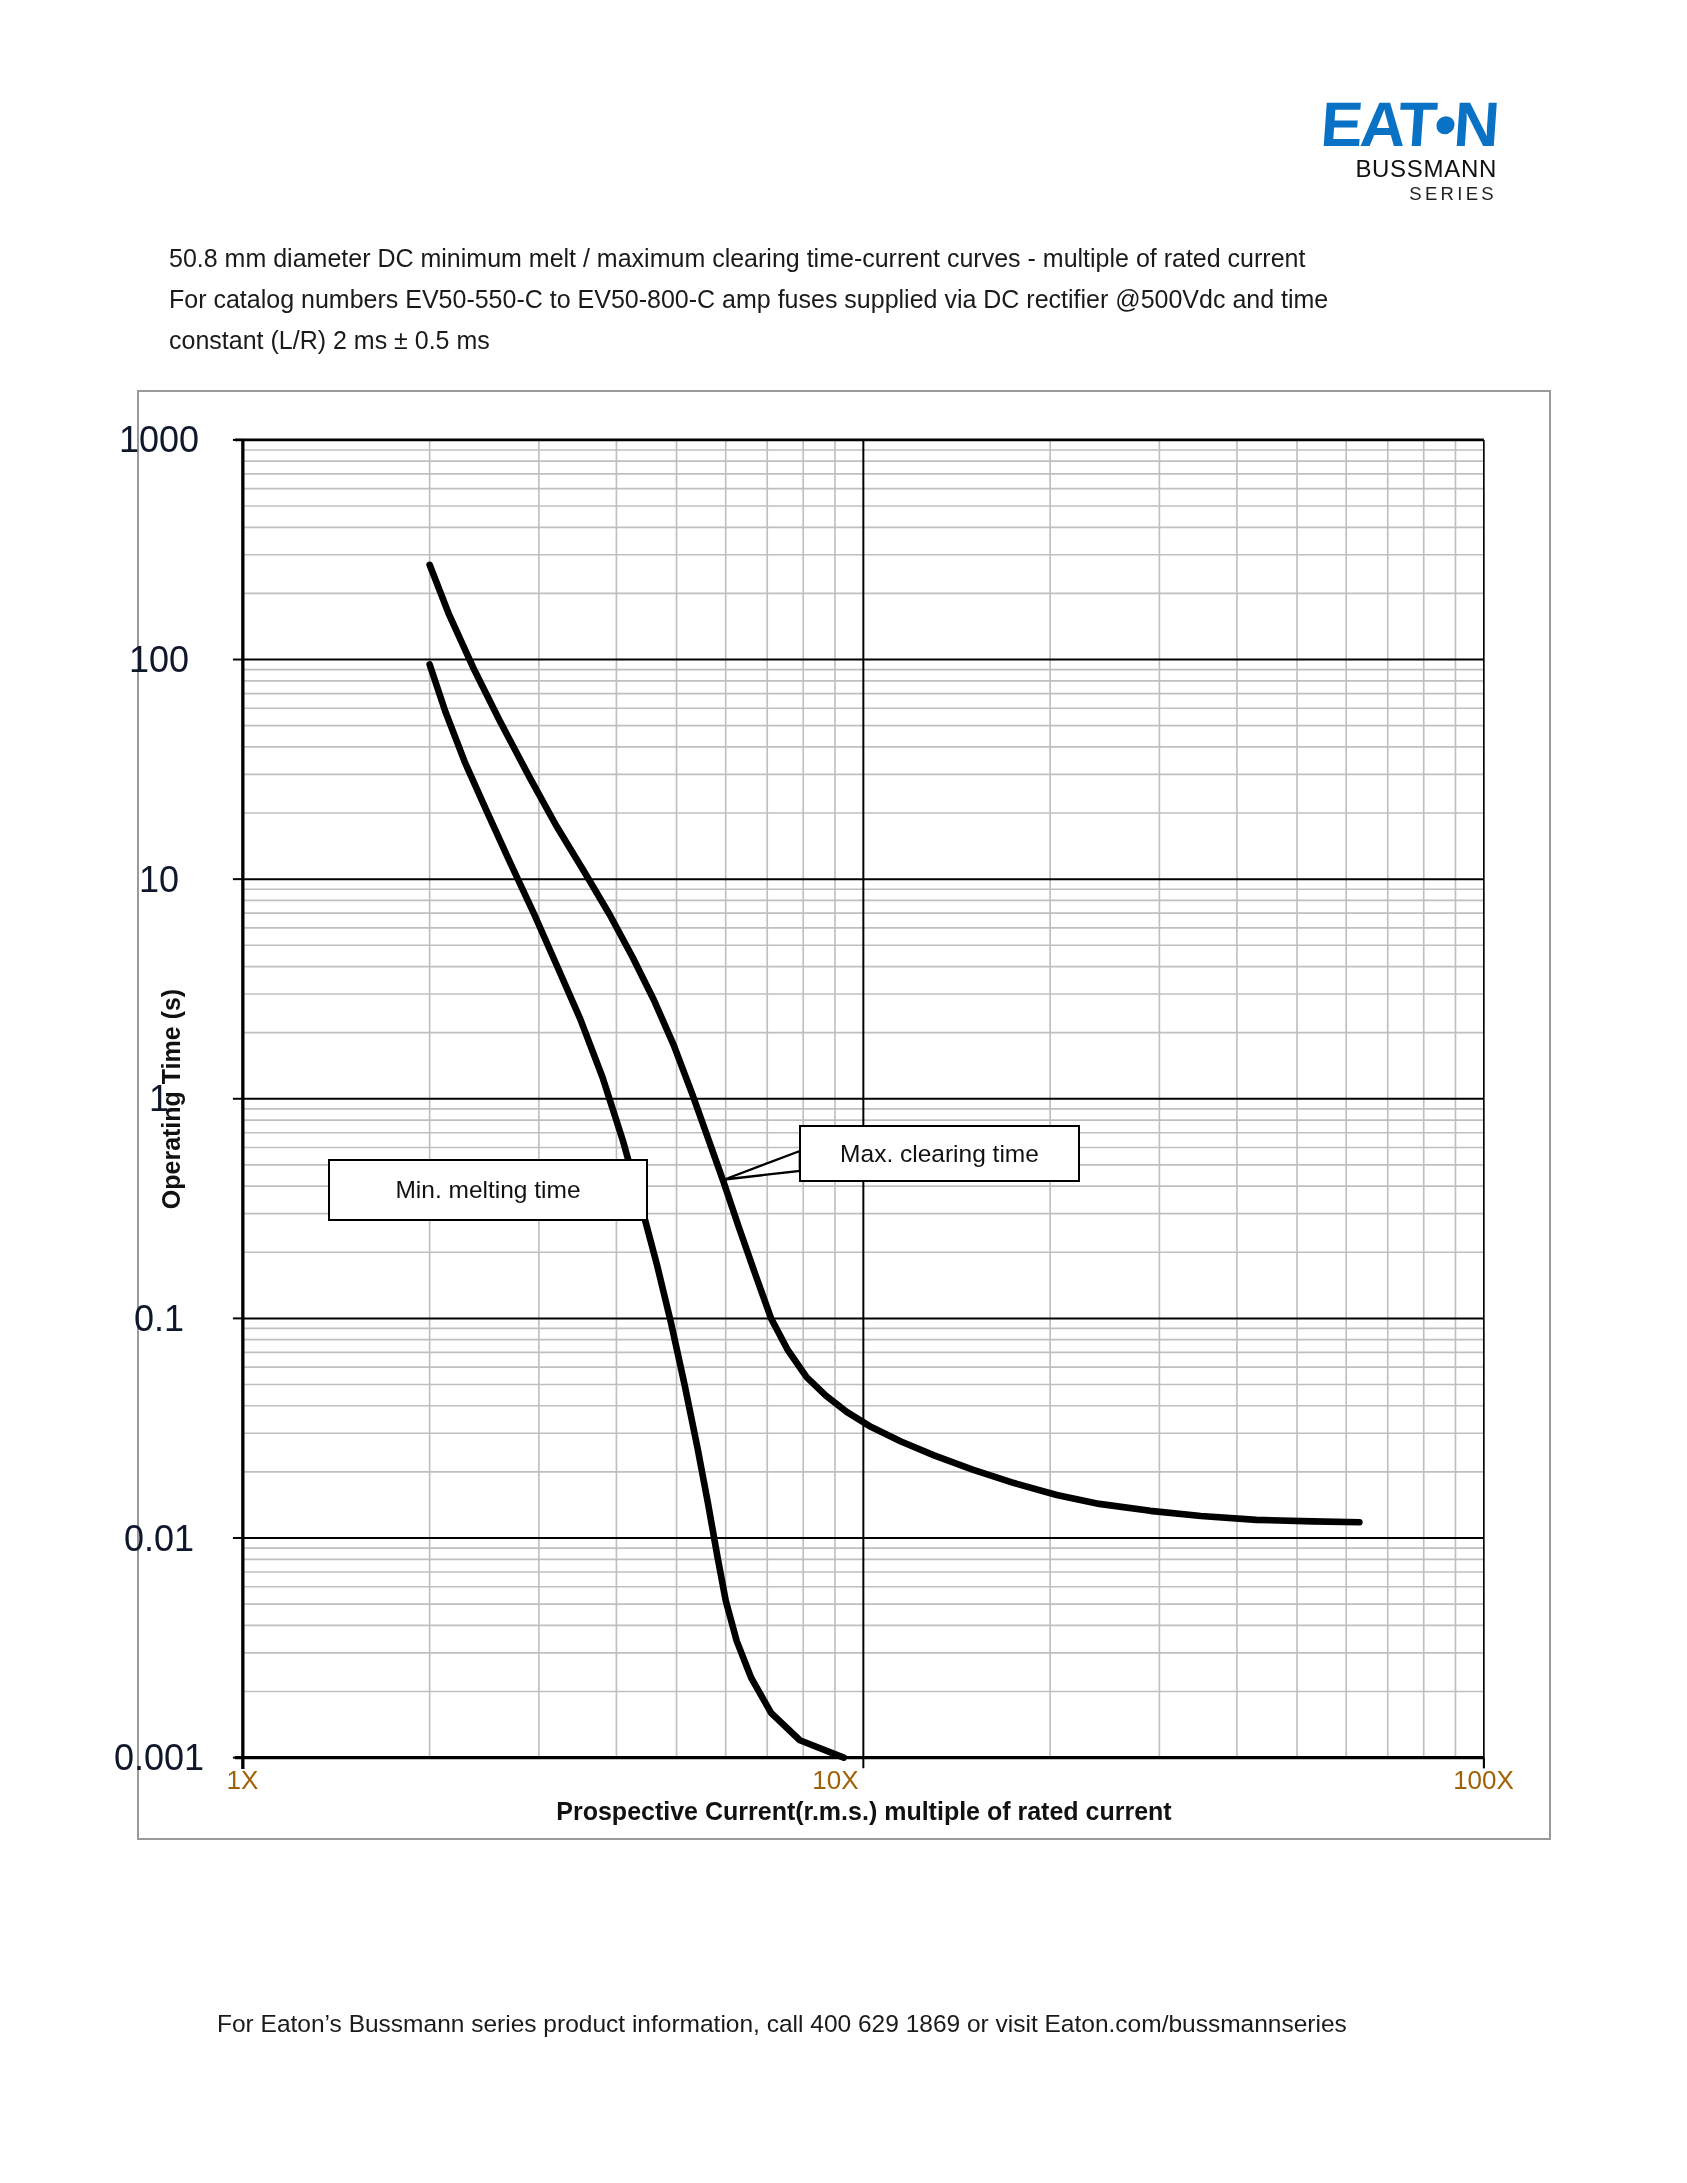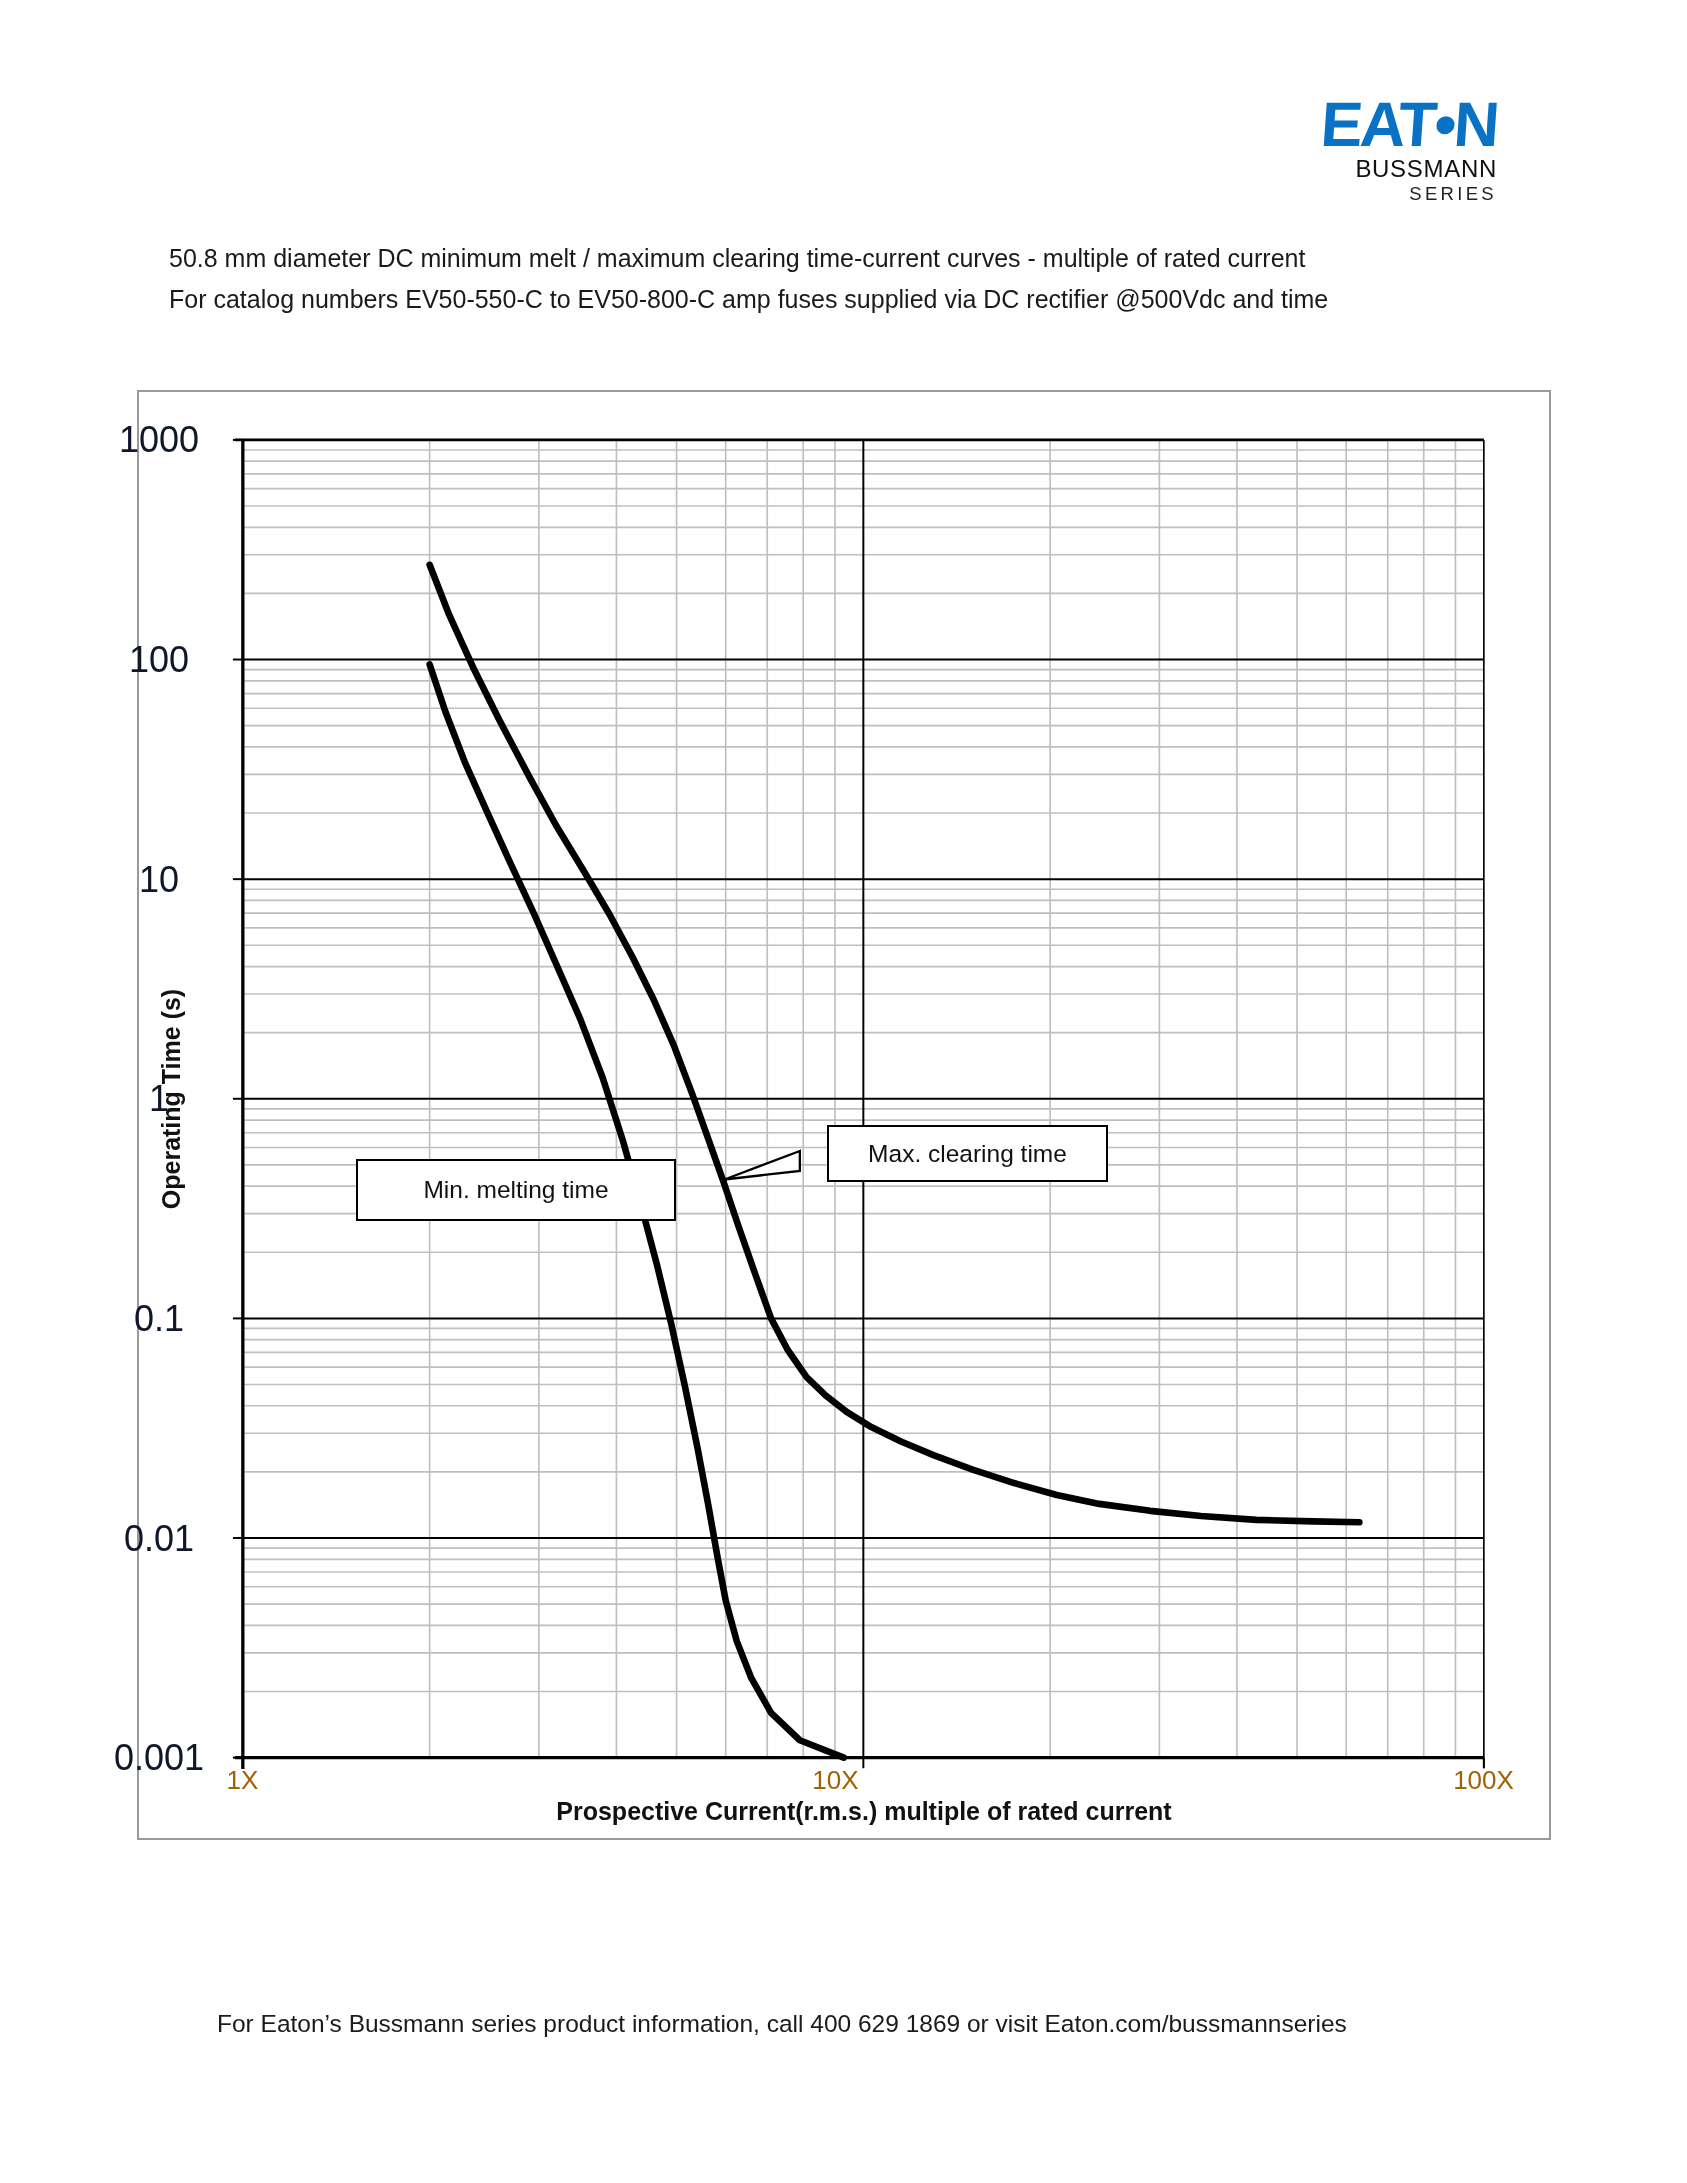--- a/index.html
+++ b/index.html
@@ -16,40 +16,41 @@
   #title .tline{font-size:25px;line-height:41px;white-space:nowrap;}
   
   #chart-box{position:absolute;left:137px;top:390px;width:1414px;height:1450px;
              border:2px solid #9a9a9a;background:#fff;box-sizing:border-box;z-index:0;}
   #chart-svg{position:absolute;left:0;top:0;width:1687px;height:2183px;z-index:1;pointer-events:none;}
   
   #tick-layer{position:absolute;left:0;top:0;width:1687px;height:2183px;z-index:2;pointer-events:none;}
   .ytick{position:absolute;left:99px;width:120px;text-align:center;font-size:36px;line-height:33px;color:#0f172a;}
   .xtick{position:absolute;top:1765px;width:119px;text-align:center;font-size:26px;line-height:30px;color:#a16207;}
   .callout{position:absolute;background:#fff;border:2.6px solid #000;box-sizing:border-box;
-           display:flex;align-items:center;justify-content:center;font-size:24.5px;color:#111;margin-left:28px;}
+           display:flex;align-items:center;justify-content:center;font-size:24.5px;color:#111;}
   #y-axis-title{position:absolute;left:40px;top:1083px;width:265px;height:32px;text-align:center;
                 font-weight:bold;font-size:25px;transform:rotate(-90deg);color:#111;}
   #x-axis-title{position:absolute;left:533px;top:1797px;width:662px;text-align:center;
                 font-weight:bold;font-size:25px;color:#111;}
   
   #footer{position:absolute;left:169px;top:2010px;font-size:24.5px;color:#1a1a1a;z-index:2;white-space:nowrap;margin-left:48px;}
 </style>
 </head>
 <body>
 
 <div id="logo">
   <div class="brand" style="color: rgb(10, 114, 197);">EAT•N</div>
   <div class="bussmann">BUSSMANN</div>
   <div class="series">SERIES</div>
 </div>
 
 <div id="title">
   <div class="tline">50.8 mm diameter DC minimum melt / maximum clearing time-current curves - multiple of rated current</div>
   <div class="tline">For catalog numbers EV50-550-C to EV50-800-C amp fuses supplied via DC rectifier @500Vdc and time</div>
+  <div class="tline">constant (L/R) 2 ms ± 0.5 ms</div>
 </div>
 
 <div id="chart-box"></div>
 
 <svg id="chart-svg" viewBox="0 0 2550 3300" xmlns="http://www.w3.org/2000/svg">
     <line x1="367" y1="2557.058041439558" x2="2243" y2="2557.058041439558" stroke="#bfbfbf" stroke-width="2.5"></line>
     <line x1="367" y1="2498.595743433072" x2="2243" y2="2498.595743433072" stroke="#bfbfbf" stroke-width="2.5"></line>
     <line x1="367" y1="2457.116082879116" x2="2243" y2="2457.116082879116" stroke="#bfbfbf" stroke-width="2.5"></line>
     <line x1="367" y1="2424.941958560442" x2="2243" y2="2424.941958560442" stroke="#bfbfbf" stroke-width="2.5"></line>
     <line x1="367" y1="2398.6537848726302" x2="2243" y2="2398.6537848726302" stroke="#bfbfbf" stroke-width="2.5"></line>

